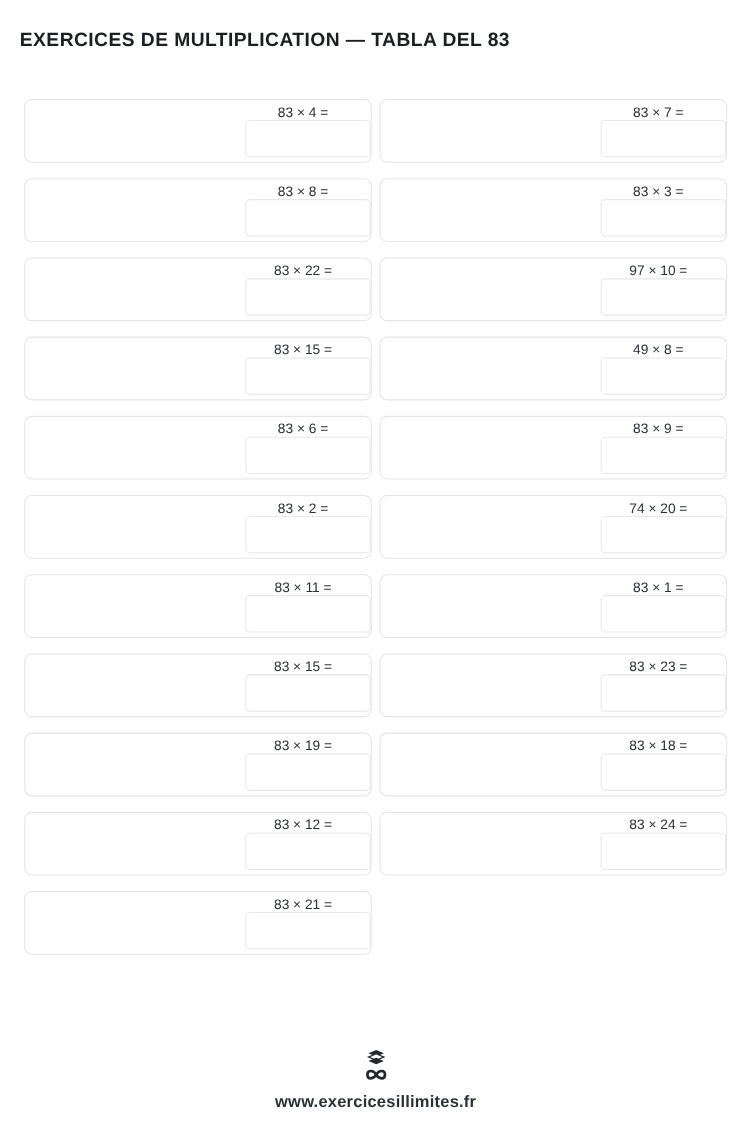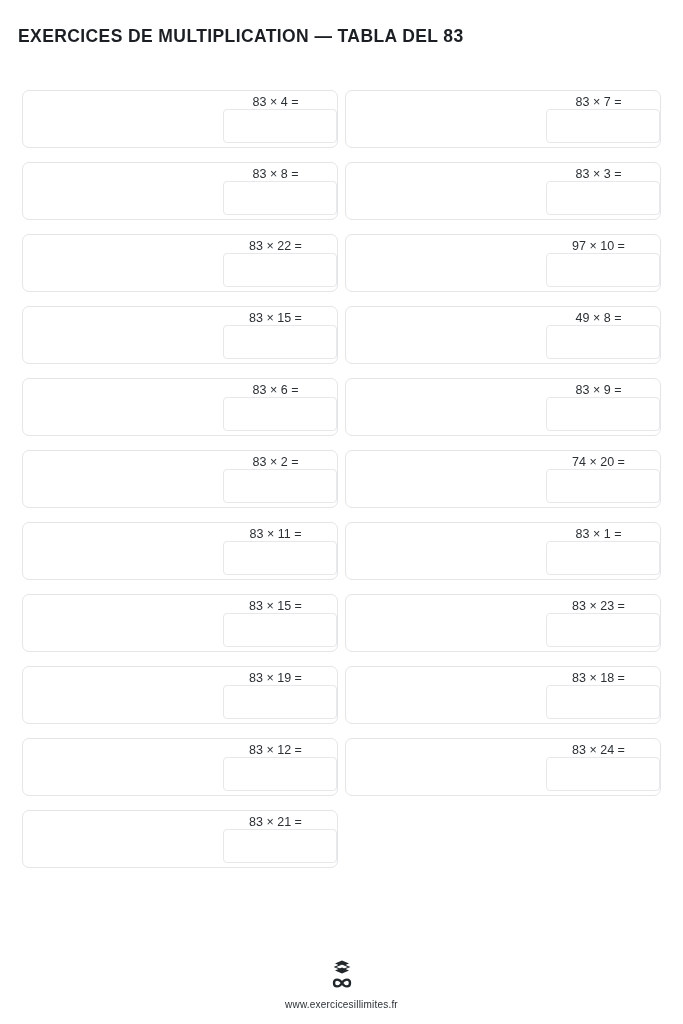--- a/index.html
+++ b/index.html
@@ -81,23 +81,24 @@
     bottom: 14px;
     text-align: center;
   }
   .logo {
     display: block;
     margin: 0 auto 6px auto;
     width: 40px;
     height: 34px;
   }
   .footer-url {
-    font-size: 10px;
+    font-size: 15px;
     color: #2b3035;
     letter-spacing: 0.2px;
+    font-weight: bold;
   }
 </style>
 </head>
 <body>
 
 <div class="page">
 
   <h1 class="page-title">EXERCICES DE MULTIPLICATION — TABLA DEL 83</h1>
 
   <div class="grid">

